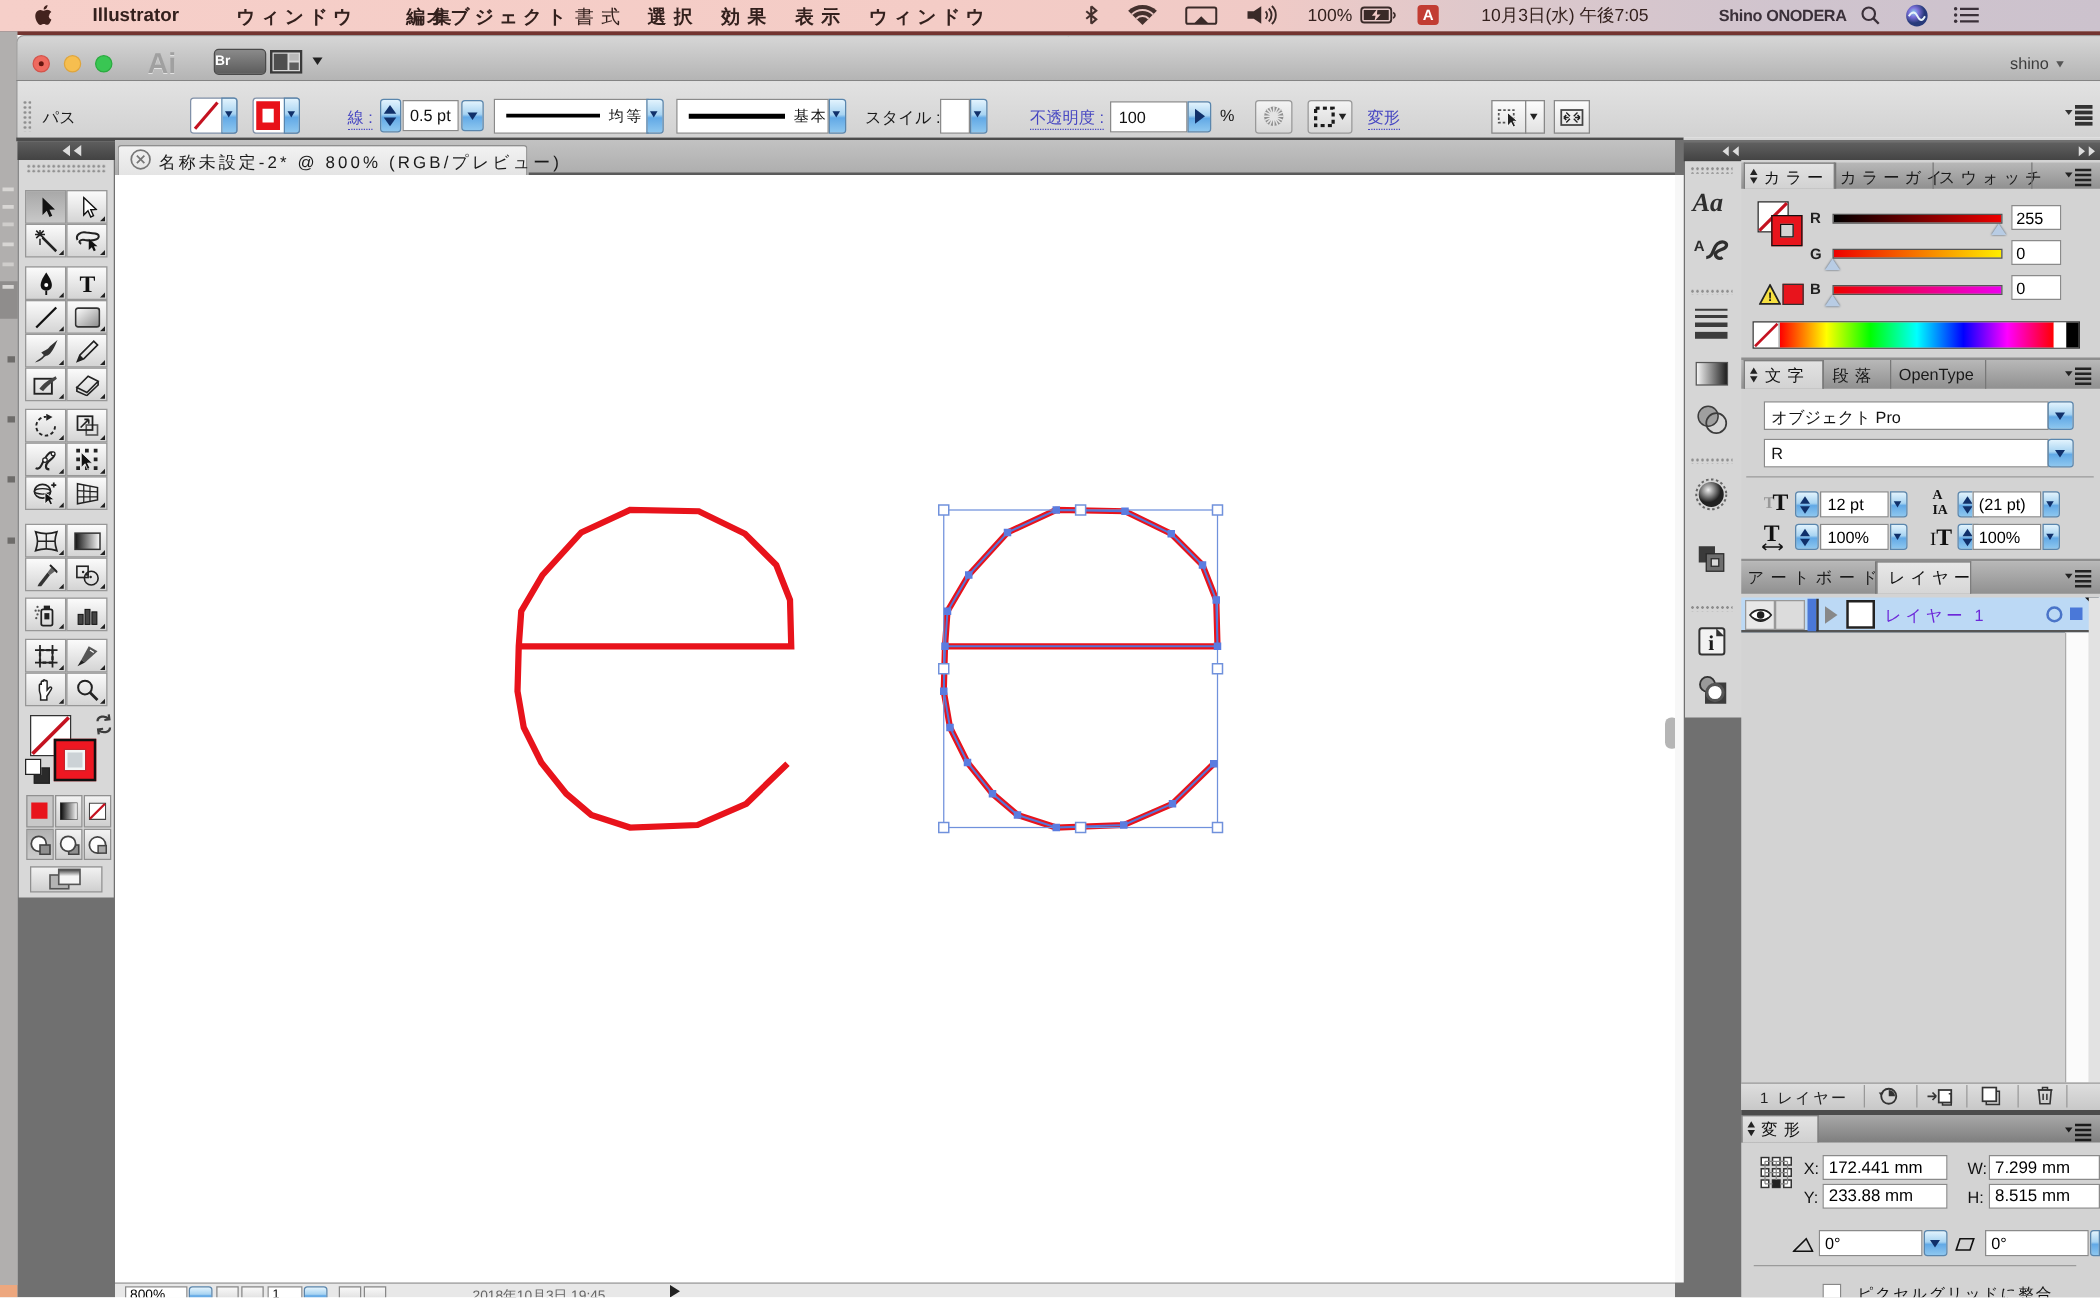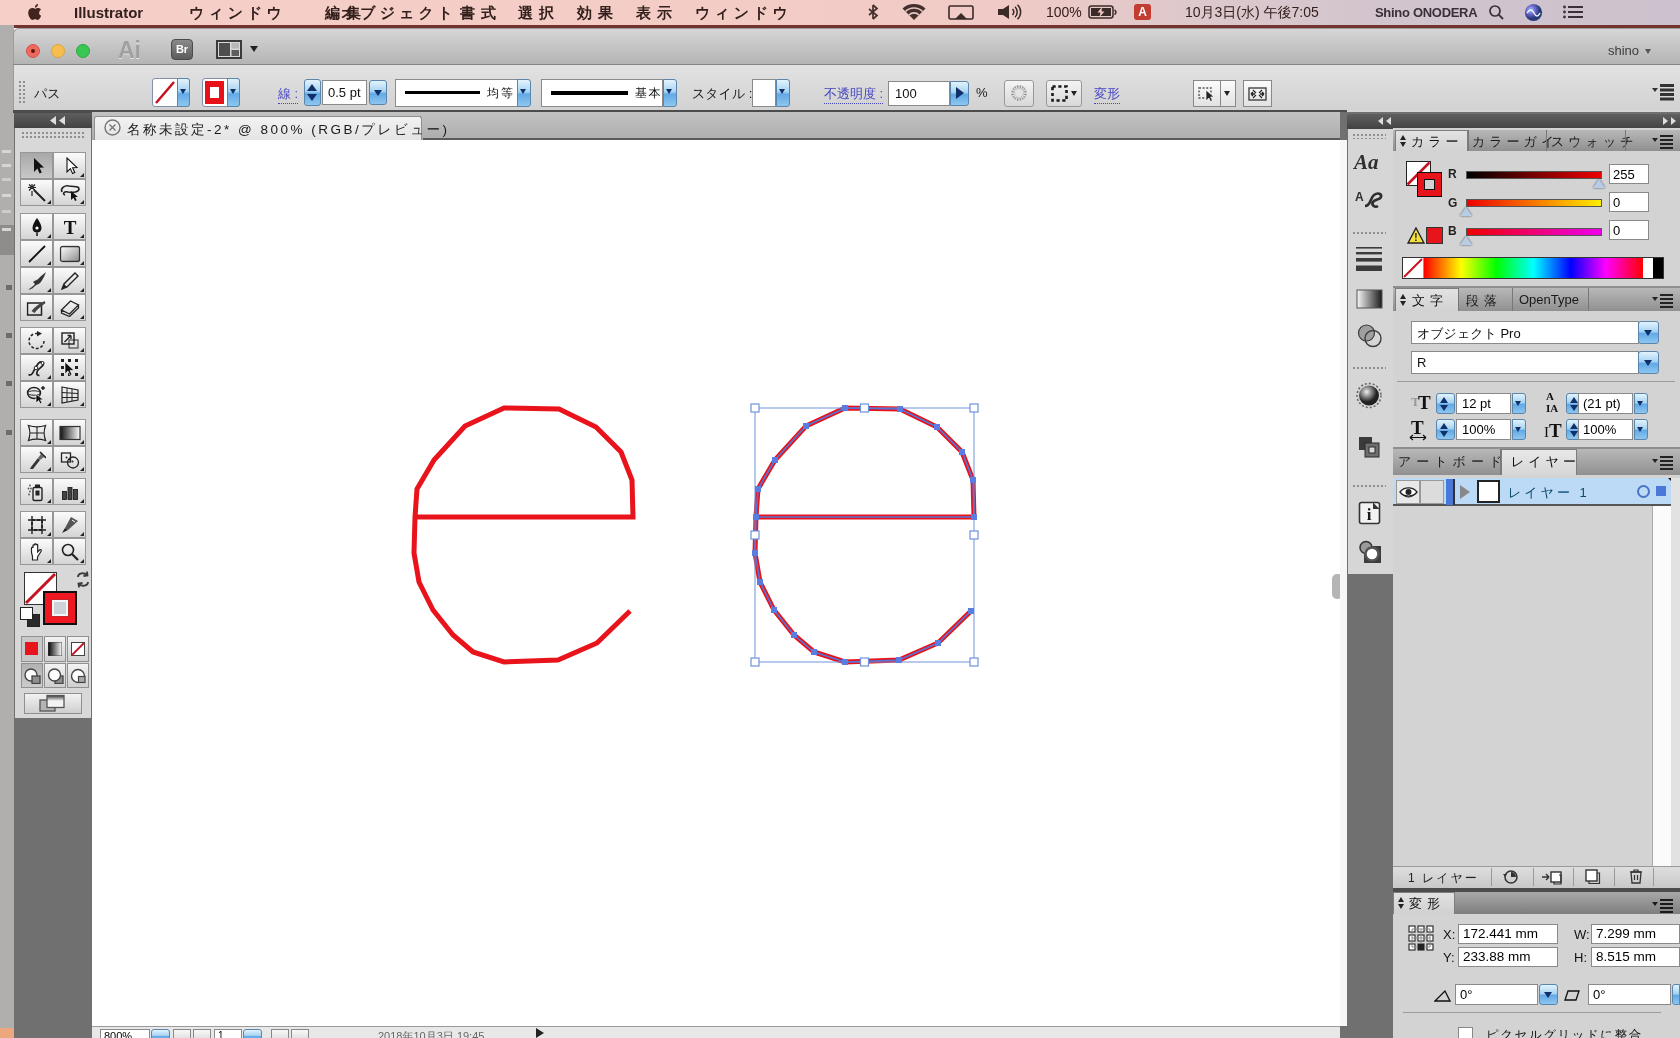--- a/index.html
+++ b/index.html
@@ -26,21 +26,21 @@
 <div class="a" id="menubar" style="left:0;top:0;width:1680px;height:25px;
   background:linear-gradient(90deg,#f6cfc9 0%,#f4ccc6 45%,#f0cac6 60%,#dcc8cc 72%,#d0c4ce 85%,#ccc2cd 100%);
   color:#33201d;font-size:14px;">
   <svg class="a" style="left:27px;top:3px;" width="18" height="18" viewBox="0 0 18 18">
         <path fill="#43231e" d="M12.3 9.6c0-2 1.7-3 1.8-3.1-1-1.4-2.5-1.6-3-1.6-1.3-.1-2.5.75-3.1.75-.6 0-1.6-.73-2.7-.7C3.9 5 2.6 5.8 1.9 7c-1.4 2.4-.35 6 1 7.9.65.97 1.45 2 2.5 2 1-.04 1.4-.65 2.6-.65s1.55.65 2.6.63c1.1-.02 1.8-.98 2.4-1.95.77-1.1 1.1-2.2 1.1-2.26-.02-.01-2.1-.8-2.1-3.04zM10.2 3.5c.53-.65.9-1.55.8-2.45-.77.03-1.7.5-2.26 1.16-.5.58-.93 1.5-.81 2.4.86.07 1.73-.44 2.27-1.1z"></path>
       </svg>
   <b class="a" style="left:74px;top:4px;font-size:15px;">Illustrator</b>
   <span class="a" style="left:189px;top:4px;font-size:15px;letter-spacing:4px;font-weight:bold;">ウィンドウ</span>
   <span class="a" style="left:278px;top:4px;font-size:15px;letter-spacing:6px;font-weight:bold;margin-left:47px;">編集</span>
   <span class="a" style="left:341px;top:4px;font-size:15px;letter-spacing:4px;font-weight:bold;">オブジェクト</span>
-  <span class="a" style="left:460px;top:4px;font-size:15px;letter-spacing:6px;font-weight:bold;">書式</span>
+  <span class="a" style="left:460px;top:4px;font-size:15px;letter-spacing:6px;font-weight:normal;">書式</span>
   <span class="a" style="left:518px;top:4px;font-size:15px;letter-spacing:6px;font-weight:bold;">選択</span>
   <span class="a" style="left:577px;top:4px;font-size:15px;letter-spacing:6px;font-weight:bold;">効果</span>
   <span class="a" style="left:636px;top:4px;font-size:15px;letter-spacing:6px;font-weight:bold;">表示</span>
   <span class="a" style="left:695px;top:4px;font-size:15px;letter-spacing:4px;font-weight:bold;">ウィンドウ</span>
   <span class="a" style="left:800px;top:4px;font-size:15px;letter-spacing:5px;font-weight:bold;margin-top:24px;">ヘルプ</span>
   <svg class="a" style="left:867px;top:4px;" width="12" height="16" viewBox="0 0 12 16">
         <path d="M6 1 L6 15 M6 1 L10 4.5 L2 11 M6 15 L10 11.5 L2 5" stroke="#43302d" stroke-width="1.7" fill="none"></path>
       </svg>
   <svg class="a" style="left:901px;top:4px;" width="26" height="17" viewBox="0 0 26 17">
         <path d="M13 16 L1.5 4.5 A 17 17 0 0 1 24.5 4.5 Z" fill="#43302d"></path>
@@ -105,21 +105,21 @@
 
 <div class="a" id="titlebar" style="left:13px;top:28px;width:1667px;height:37px;
   background:linear-gradient(#d6d6d6,#b3b3b3);border-top:1px solid #9b9b9b;
   border-left:1px solid #9b9b9b;border-radius:6px 0 0 0;box-sizing:border-box;"></div>
 <div class="a" style="left:13px;top:64px;width:1667px;height:1px;background:#848484;"></div>
 <div class="a" style="left:26px;top:44px;width:14px;height:14px;border-radius:50%;background:#ee6a5f;border:1px solid #d4534b;box-sizing:border-box;"></div>
 <div class="a" style="left:31px;top:49px;width:4px;height:4px;border-radius:50%;background:#641710;"></div>
 <div class="a" style="left:51px;top:44px;width:14px;height:14px;border-radius:50%;background:#f6be4f;border:1px solid #dfa53c;box-sizing:border-box;"></div>
 <div class="a" style="left:76px;top:44px;width:14px;height:14px;border-radius:50%;background:#39c653;border:1px solid #2aab3f;box-sizing:border-box;"></div>
 <div class="a" style="left:118px;top:37px;font-size:23px;font-weight:bold;color:#a0a0a0;text-shadow:0 1px 0 #e2e2e2;">Ai</div>
-<div class="a" style="left:171px;top:39px;width:22px;height:21px;border-radius:4px;background:linear-gradient(#8a8a8a,#5c5c5c);border:1px solid #4a4a4a;box-sizing:border-box;color:#fff;font-size:11px;font-weight:bold;text-align:center;line-height:19px;">Br</div>
+<div class="a" style="left:171px;top:39px;width:42px;height:21px;border-radius:4px;background:linear-gradient(#8a8a8a,#5c5c5c);border:1px solid #4a4a4a;box-sizing:border-box;color:#fff;font-size:11px;font-weight:bold;line-height:19px;">Br</div>
 <svg class="a" style="left:216px;top:40px;" width="26" height="19" viewBox="0 0 26 19">
       <rect x="1" y="1" width="24" height="17" fill="#d8d8d8" stroke="#3a3a3a" stroke-width="2"></rect>
       <rect x="3" y="3" width="11" height="13" fill="#4e4e4e"></rect>
       <rect x="15.5" y="3" width="7.5" height="5.5" fill="#b8b8b8"></rect>
       <rect x="15.5" y="10" width="7.5" height="6" fill="#5e5e5e"></rect>
     </svg>
 <div class="tri-d" style="left:250px;top:46px;border-top-color:#222;"></div>
 <div class="a" style="left:1608px;top:43px;font-size:13px;color:#3c3c3c;">shino</div>
 <div class="tri-d" style="left:1645px;top:49px;border-top-color:#555;border-left-width:3.5px;border-right-width:3.5px;border-top-width:5px;"></div>
 
@@ -743,21 +743,21 @@
 <svg class="a" style="left:1399px;top:485px;" width="19" height="14" viewBox="0 0 19 14">
       <path d="M1 7 C5 1.5 14 1.5 18 7 C14 12.5 5 12.5 1 7 Z" fill="#fff" stroke="#222" stroke-width="1.3"></path>
       <circle cx="9.5" cy="7" r="3" fill="#222"></circle>
       <path d="M3 9 C7 13 12 13 16 9" fill="none" stroke="#222" stroke-width="1"></path>
     </svg>
 <div class="a" style="left:1420px;top:480px;width:24px;height:24px;background:#dcdcdc;border:1px solid #999;box-sizing:border-box;"></div>
 <div class="a" style="left:1446px;top:479px;width:7px;height:26px;background:#4a78d8;"></div>
 <div class="a" style="left:1453px;top:479px;width:2px;height:26px;background:#333;"></div>
 <div class="a" style="left:1460px;top:485px;width:0;height:0;border-top:7px solid transparent;border-bottom:7px solid transparent;border-left:10px solid #888;"></div>
 <div class="a" style="left:1477px;top:480px;width:23px;height:23px;background:#fff;border:2px solid #222;box-sizing:border-box;"></div>
-<div class="a" style="left:1508px;top:484px;font-size:13px;letter-spacing:3px;color:#0c4a6e;">レイヤー 1</div>
+<div class="a" style="left:1508px;top:484px;font-size:13px;letter-spacing:3px;color:#6d28d9;">レイヤー 1</div>
 <div class="a" style="left:1637px;top:485px;width:13px;height:13px;border-radius:50%;border:2px solid #4a74c8;box-sizing:border-box;"></div>
 <div class="a" style="left:1656px;top:486px;width:10px;height:10px;background:#4a78d8;"></div>
 <div class="a" style="left:1668px;top:478px;width:0;height:0;border-left:11px solid transparent;border-top:11px solid #111;"></div>
 
 <div class="a" style="left:1652px;top:506px;width:19px;height:360px;background:#fbfbfb;border-left:1px solid #aaa;box-sizing:border-box;"></div>
 <div class="a" style="left:1671px;top:478px;width:9px;height:410px;background:#e2e2e2;"></div>
 
 <div class="a" style="left:1393px;top:866px;width:287px;height:22px;background:linear-gradient(#dedede,#c8c8c8);border-top:1px solid #9a9a9a;box-sizing:border-box;"></div>
 <div class="a" style="left:1408px;top:870px;font-size:12px;letter-spacing:2px;color:#222;">1 レイヤー</div>
 <div class="a" style="left:1491px;top:868px;width:1px;height:18px;background:#999;"></div>

